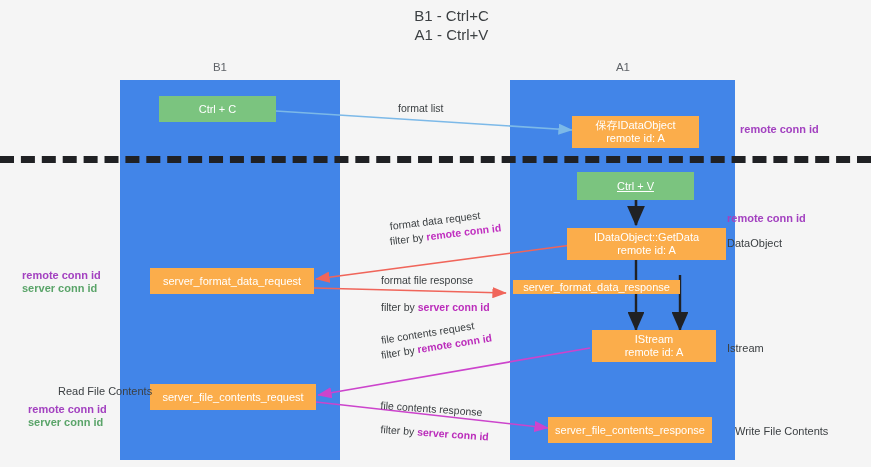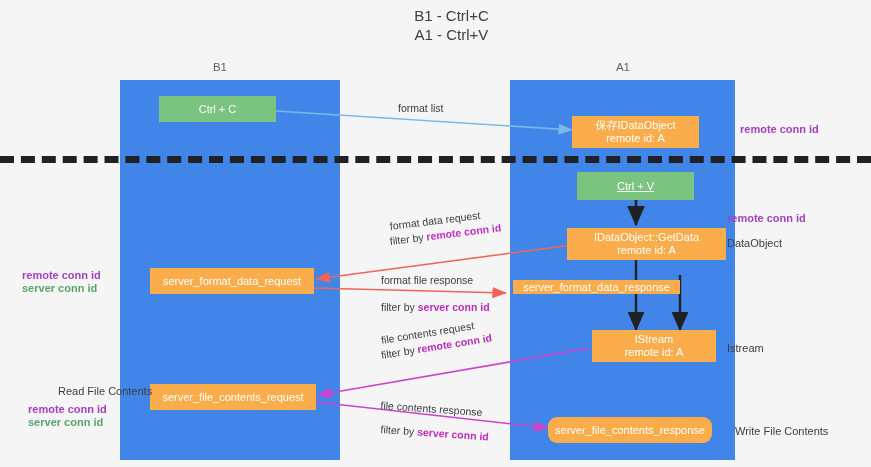--- a/index.html
+++ b/index.html
@@ -131,21 +131,21 @@
 
   <div class="abs node orange" style="left:150px;top:268px;width:164px;height:26px;">server_format_data_request</div>
 
   <div class="abs node orange" style="left:513px;top:280px;width:167px;height:14px;">server_format_data_response</div>
 
   <div class="abs node orange" style="left:592px;top:330px;width:124px;height:32px;">IStream
 remote id: A</div>
 
   <div class="abs node orange" style="left:150px;top:384px;width:166px;height:26px;">server_file_contents_request</div>
 
-  <div class="abs node orange" style="left:548px;top:417px;width:164px;height:26px;border-radius:9px;">server_file_contents_response</div>
+  <div class="abs node orange" style="left:548px;top:417px;width:164px;height:26px;">server_file_contents_response</div>
 
   <div class="abs elabel" style="left:398px;top:101px;">format list</div>
 
   <div class="abs" style="left:389px;top:219px;">
     <div class="elabel rot" style="transform:rotate(-7deg);">format data request</div>
     <div class="elabel rot" style="transform:rotate(-7deg);margin-top:1px;"><span>filter by </span><span class="c-purple">remote conn id</span></div>
   </div>
 
   <div class="abs" style="left:381px;top:273px;">
     <div class="elabel">format file response</div>

